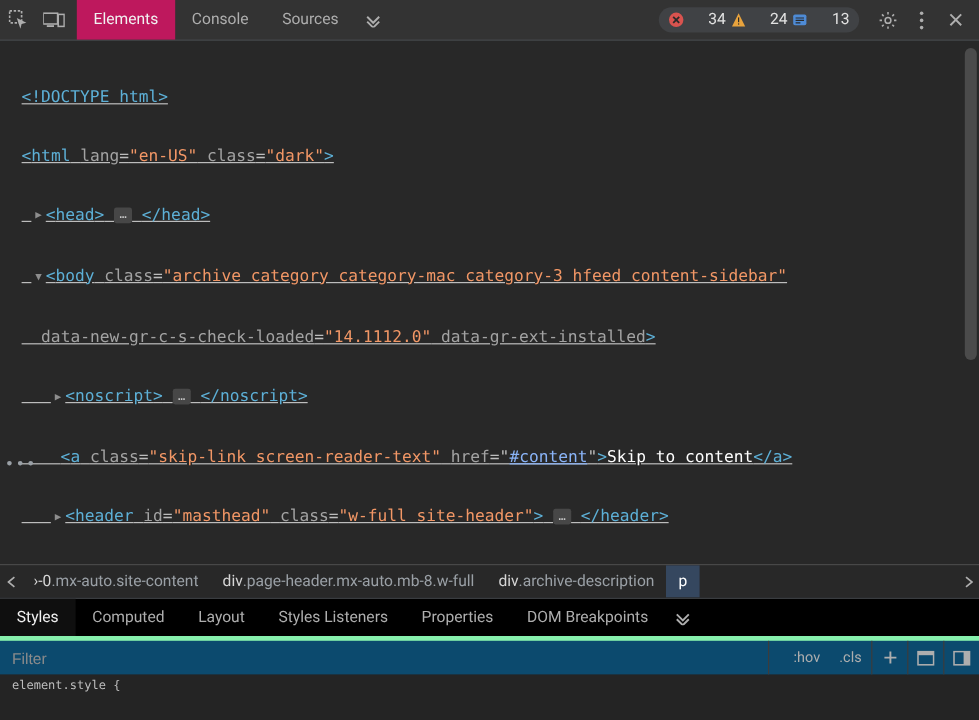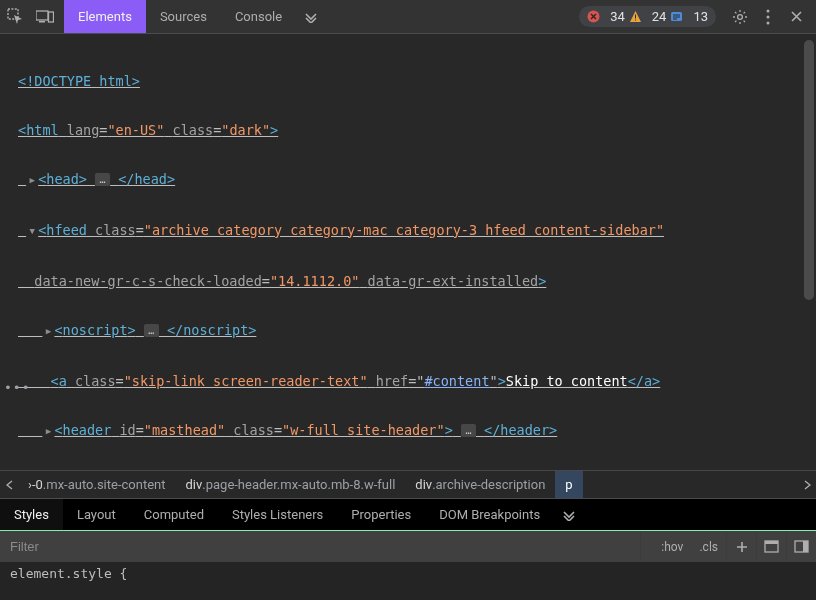--- a/index.html
+++ b/index.html
@@ -20,25 +20,25 @@
   background: #333333;
   display: flex;
   align-items: center;
   padding: 0 6px 0 0;
   border-bottom: 1px solid #494c50;
 }
 .tb-left { display: flex; align-items: center; height: 100%; }
 .tb-btn { display: flex; align-items: center; justify-content: center; width: 30px; height: 100%; color: #aeaeae; }
 .tb-tabs { display: flex; align-items: stretch; height: 100%; margin-left: 4px; }
 .tb-tab { padding: 0 14px; display: flex; align-items: center; color: #aeaeae; cursor: default; }
-.tb-tab.active { background: #8b5cf6; color: #f1f1f1; }
+.tb-tab.active { background: #be185d; color: #f1f1f1; }
 .tb-more { display:flex;align-items:center;justify-content:center;width:30px;color:#aeaeae; }
 .spacer { flex: 1; }
 .tb-chip { display: flex; align-items: center; gap: 4px; padding: 3px 8px; border-radius: 12px; background: #404245; margin-right: 10px; }
-.chip-part { display:flex; align-items:center; gap:10px; }
+.chip-part { display:flex; align-items:center; gap:20px; }
 .chip-red { color:#f28b82; }
 .chip-orange { color:#f4b260; }
 .chip-blue { color:#8ab4f8; }
 .chip-num { color:#e2e2e2; }
 .tb-icon { display:flex; align-items:center; justify-content:center; width:28px; color:#aeaeae; }
 
 .tree-wrap {
   background: #282828;
   height: 436px;
   position: relative;
@@ -76,32 +76,32 @@
   background: #000000;
   border-top: 1px solid #494c50;
   display:flex;
   align-items:stretch;
 }
 .st-tab { padding:0 14px; display:flex; align-items:center; color:#aeaeae; }
 .st-tab.active { background:#0f0f0f; color:#f1f1f1; }
 
 .filter-bar {
   height: 32px;
-  background: #404040;
-  border-top: 1px solid #86efac;
+  background: #0c4a6e;
+  border-top: 4px solid #86efac;
   display:flex;
   align-items:center;
 }
 .filter-input { flex:1; background:transparent; border:none; color:#bdbdbd; padding:0 10px; font-size:13px; font-family: -apple-system, sans-serif; outline:none; }
 .filter-input::placeholder { color:#8b8b8b; }
 .filter-btn { padding:0 8px; color:#aeaeae; display:flex; align-items:center; height:100%; font-size:12px; }
 .filter-btn.ico { width:30px; justify-content:center; padding:0; }
 .border-l { border-left: 1px solid #3c3c3c; padding-left: 20px; }
 
-.footer { padding:4px 10px 0; color:#bdbdbd; font-family: Menlo, Monaco, monospace; font-size:13px; }
+.footer { padding:4px 10px 0; color:#bdbdbd; font-family: Menlo, Monaco, monospace; font-size:10px; }
 svg { display:block; }
 </style>
 </head>
 <body>
 
 <div class="toolbar sans">
   <div class="tb-left">
     <div class="tb-btn">
       <svg width="17" height="17" viewBox="0 0 17 17">
           <rect x="1" y="1" width="10" height="10" fill="none" stroke="#aeaeae" stroke-width="1.4" stroke-dasharray="2 1.4"></rect>
@@ -110,22 +110,22 @@
     </div>
     <div class="tb-btn">
       <svg width="18" height="14" viewBox="0 0 18 14">
           <rect x="0" y="1" width="12" height="9" fill="none" stroke="#aeaeae" stroke-width="1.3"></rect>
           <rect x="3" y="11" width="6" height="1.5" fill="#aeaeae"></rect>
           <rect x="12.5" y="2" width="5" height="10" fill="none" stroke="#aeaeae" stroke-width="1.3"></rect>
         </svg>
     </div>
     <div class="tb-tabs">
       <div class="tb-tab active">Elements</div>
+      <div class="tb-tab">Console</div>
       <div class="tb-tab">Sources</div>
-      <div class="tb-tab">Console</div>
     </div>
     <div class="tb-more">
       <svg width="14" height="12" viewBox="0 0 14 12">
           <path d="M2 3 L7 8 L12 3" stroke="#aeaeae" stroke-width="1.6" fill="none"></path>
           <path d="M2 3 L7 8 L12 3" stroke="#aeaeae" stroke-width="1.6" fill="none" transform="translate(0,4)"></path>
         </svg>
     </div>
   </div>
   <div class="spacer"></div>
   <div class="tb-chip">
@@ -187,21 +187,21 @@
   </div>
 </div>
 
 <div class="tree-wrap">
   <div class="scrollbar"></div>
   <div class="ellipsis-gutter">•••</div>
   <div class="tree">
 <span class="row"><span class="tag">&lt;!DOCTYPE html&gt;</span></span>
 <span class="row"><span class="tag">&lt;</span><span class="tag">html</span> <span class="attr">lang</span>=<span class="val">"en-US"</span> <span class="attr">class</span>=<span class="val">"dark"</span><span class="tag">&gt;</span></span>
 <span class="row"> <span class="caret closed"></span><span class="tag">&lt;</span><span class="tag">head</span><span class="tag">&gt;</span> <span class="badge-dots">…</span> <span class="tag">&lt;/head&gt;</span></span>
-<span class="row"> <span class="caret open"></span><span class="tag">&lt;</span><span class="tag">hfeed</span> <span class="attr">class</span>=<span class="val">"archive category category-mac category-3 hfeed content-sidebar"</span></span>
+<span class="row"> <span class="caret open"></span><span class="tag">&lt;</span><span class="tag">body</span> <span class="attr">class</span>=<span class="val">"archive category category-mac category-3 hfeed content-sidebar"</span></span>
 <span class="row">  <span class="attr">data-new-gr-c-s-check-loaded</span>=<span class="val">"14.1112.0"</span> <span class="attr">data-gr-ext-installed</span><span class="tag">&gt;</span></span>
 <span class="row">   <span class="caret closed"></span><span class="tag">&lt;</span><span class="tag">noscript</span><span class="tag">&gt;</span> <span class="badge-dots">…</span> <span class="tag">&lt;/noscript&gt;</span></span>
 <span class="row">    <span class="tag">&lt;</span><span class="tag">a</span> <span class="attr">class</span>=<span class="val">"skip-link screen-reader-text"</span> <span class="attr">href</span>="<span class="link">#content</span>"<span class="tag">&gt;</span><span class="txt">Skip to content</span><span class="tag">&lt;/a&gt;</span></span>
 <span class="row">   <span class="caret closed"></span><span class="tag">&lt;</span><span class="tag">header</span> <span class="attr">id</span>=<span class="val">"masthead"</span> <span class="attr">class</span>=<span class="val">"w-full site-header"</span><span class="tag">&gt;</span> <span class="badge-dots">…</span> <span class="tag">&lt;/header&gt;</span></span>
 <span class="row">    </span>
 
 
 
 
 
@@ -237,22 +237,22 @@
   </div>
   <div class="crumb-arrow">
       <svg width="7" height="10" viewBox="0 0 7 10">
         <path d="M1 1 L6 5 L1 9" fill="none" stroke="#aeaeae" stroke-width="1.4"></path>
       </svg>
     </div>
 </div>
 
 <div class="styles-tabbar sans">
   <div class="st-tab active">Styles</div>
+  <div class="st-tab">Computed</div>
   <div class="st-tab">Layout</div>
-  <div class="st-tab">Computed</div>
   <div class="st-tab">Styles Listeners</div>
   <div class="st-tab">Properties</div>
   <div class="st-tab">DOM Breakpoints</div>
   <div class="tb-more">
     <svg width="14" height="12" viewBox="0 0 14 12">
         <path d="M2 3 L7 8 L12 3" stroke="#aeaeae" stroke-width="1.6" fill="none"></path>
         <path d="M2 3 L7 8 L12 3" stroke="#aeaeae" stroke-width="1.6" fill="none" transform="translate(0,4)"></path>
       </svg>
   </div>
 </div>

